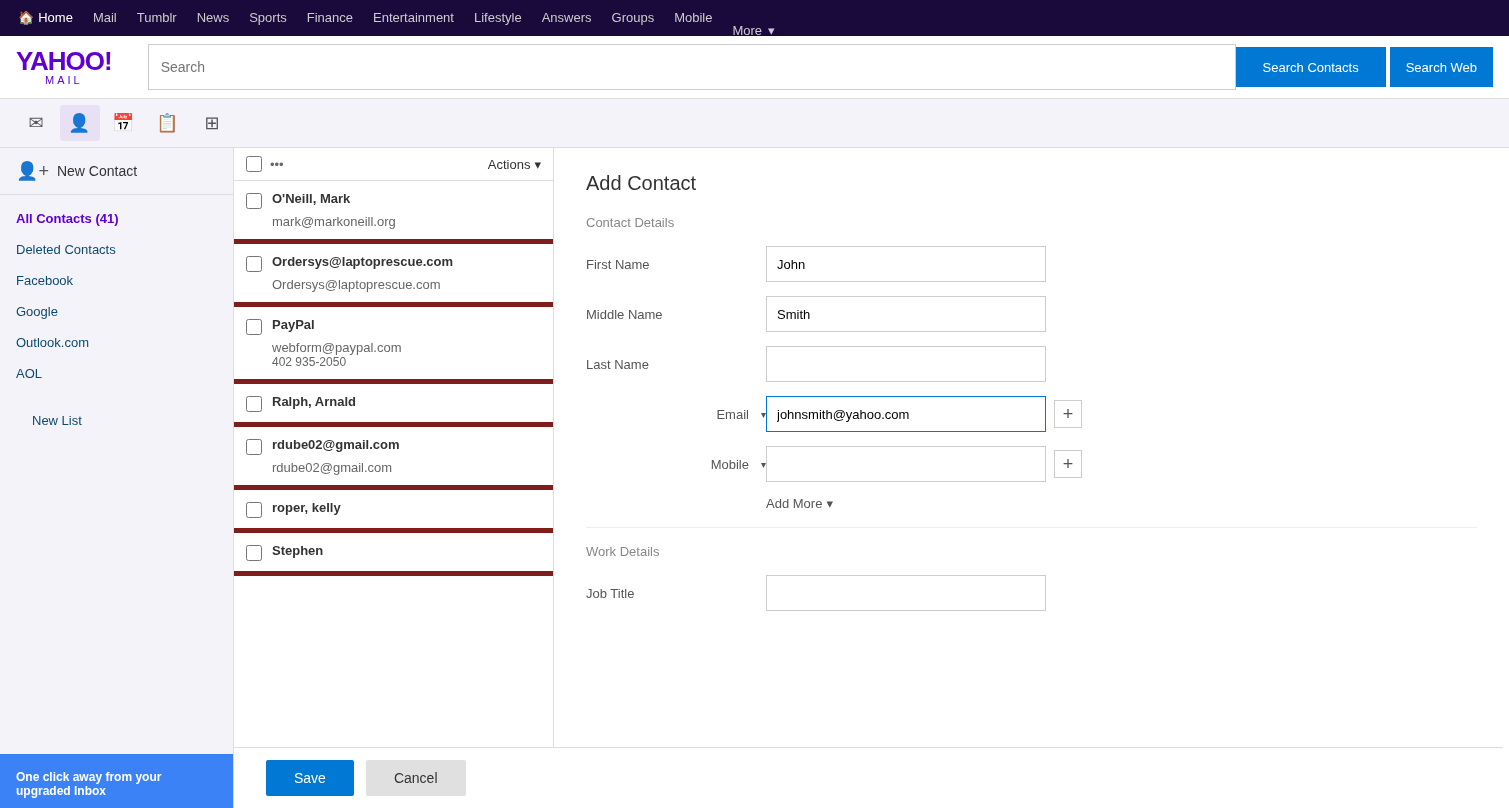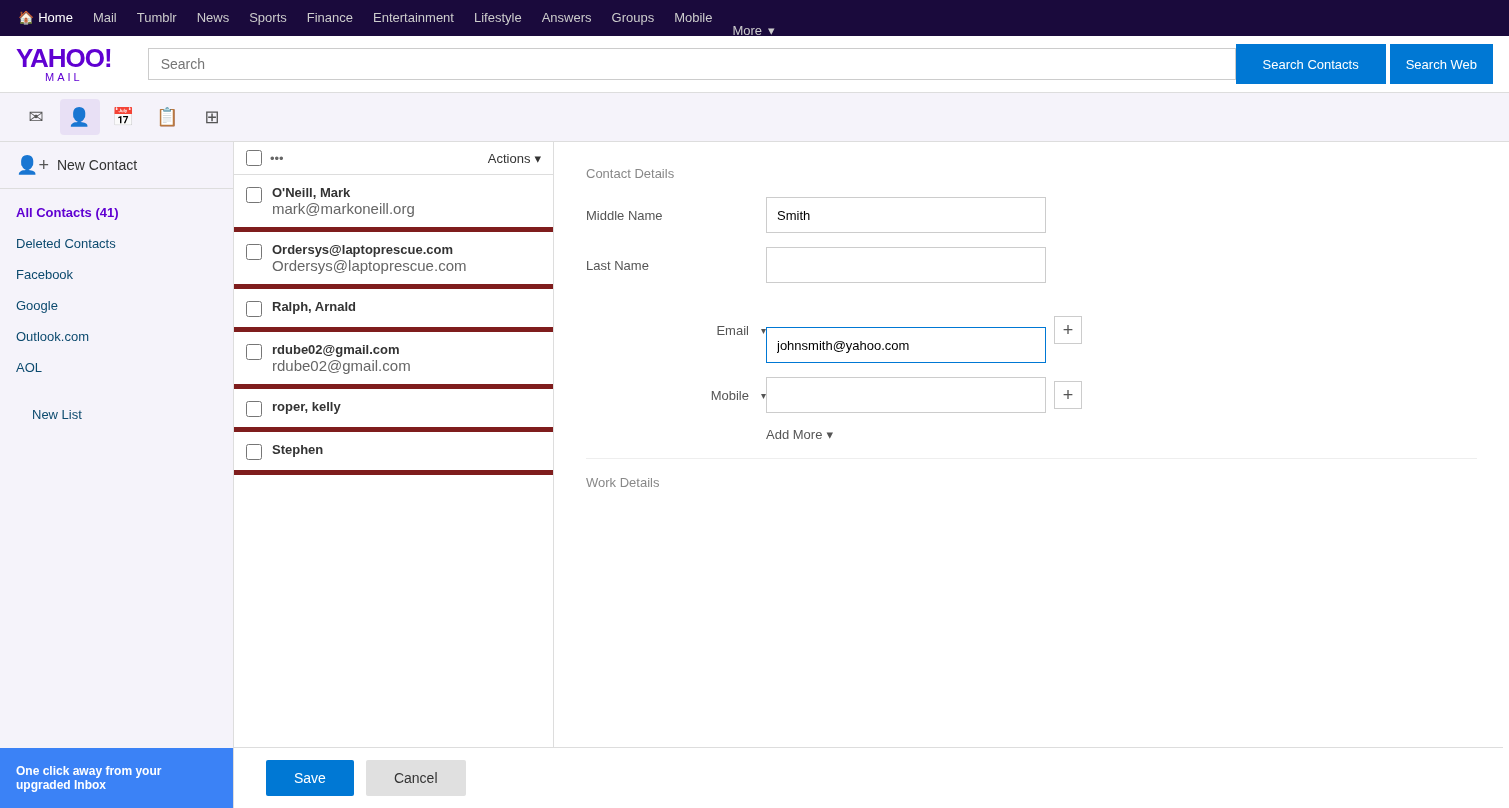--- a/index.html
+++ b/index.html
@@ -196,21 +196,21 @@
     .contact-item {
       display: flex;
       align-items: flex-start;
       padding: 10px 12px;
       border-bottom: 5px solid #7f1d1d;
       gap: 10px;
       cursor: pointer;
     }
     .contact-item input[type="checkbox"] { width: 16px; height: 16px; margin-top: 2px; }
     .contact-info .name { font-weight: bold; font-size: 13px; color: #333; }
-    .contact-info .email { font-size: 15px; color: #666; }
+    .contact-info .email { font-size: 13px; color: #666; margin-top: 8px; }
     .contact-info .phone { font-size: 12px; color: #666; }
 
     
     .add-contact-panel {
       flex: 1;
       background: #fff;
       overflow-y: auto;
       padding: 24px 32px;
     }
     .add-contact-title {
@@ -236,21 +236,21 @@
       flex-shrink: 0;
     }
     .form-input {
       width: 280px;
       height: 36px;
       border: 1px solid #ccc;
       padding: 0 10px;
       font-size: 13px;
       outline: none;
     }
-    .form-input.active-field { border-color: #0078d4; margin-top: 30px; }
+    .form-input.active-field { border-color: #0078d4; }
     .add-btn {
       margin-left: 8px;
       width: 28px;
       height: 28px;
       border: 1px solid #ccc;
       background: #fff;
       cursor: pointer;
       font-size: 18px;
       display: flex;
       align-items: center;
@@ -348,21 +348,21 @@
     <span>▾</span>
   </a>
 </nav>
 
 <header class="header">
   <div class="yahoo-logo">
     <span class="logo-text">YAHOO!</span>
     <span class="mail-text">MAIL</span>
   </div>
   <div class="search-bar">
-    <input type="text" class="form-input" style="width: 100%; border: 1px solid rgb(204, 204, 204); height: 32px;" placeholder="Search">
+    <input type="text" class="form-input" style="width: 100%; border: 1px solid rgb(204, 204, 204); height: 46px;" placeholder="Search">
     <button class="btn-search-contacts">Search Contacts</button>
     <button class="btn-search-web">Search Web</button>
   </div>
 </header>
 
 <div class="toolbar-icons">
   <button class="toolbar-icon-btn" title="Mail">✉</button>
   <button class="toolbar-icon-btn active" title="Contacts">👤</button>
   <button class="toolbar-icon-btn" title="Calendar">📅</button>
   <button class="toolbar-icon-btn" title="Notepad">📋</button>
@@ -409,20 +409,28 @@
     </div>
 
     <div class="contact-item">
       <input type="checkbox" style="">
       <div class="contact-info">
         <div class="name">Ordersys@laptoprescue.com</div>
         <div class="email">Ordersys@laptoprescue.com</div>
       </div>
     </div>
 
+    <div class="contact-item">
+      <input type="checkbox" style="">
+      <div class="contact-info">
+        <div class="name">PayPal</div>
+        <div class="email">webform@paypal.com</div>
+        <div class="phone">402 935-2050</div>
+      </div>
+    </div>
 
     <div class="contact-item">
       <input type="checkbox" style="">
       <div class="contact-info">
         <div class="name">Ralph, Arnald</div>
       </div>
     </div>
 
     <div class="contact-item">
       <input type="checkbox" style="">
@@ -441,23 +449,28 @@
 
     <div class="contact-item">
       <input type="checkbox" style="">
       <div class="contact-info">
         <div class="name">Stephen</div>
       </div>
     </div>
   </div>
 
   <div class="add-contact-panel">
+    <h2 class="add-contact-title">Add Contact</h2>
 
     <p class="section-label">Contact Details</p>
 
+    <div class="form-row">
+      <label class="form-label">First Name</label>
+      <input type="text" class="form-input" value="John" style="">
+    </div>
 
     <div class="form-row">
       <label class="form-label">Middle Name</label>
       <input type="text" class="form-input" value="Smith" style="">
     </div>
 
     <div class="form-row">
       <label class="form-label">Last Name</label>
       <input type="text" class="form-input" style="">
     </div>
@@ -484,20 +497,24 @@
       <button class="add-more-btn">
         <span>Add More</span>
         <span>▾</span>
       </button>
     </div>
 
     <hr class="section-divider">
 
     <p class="section-label">Work Details</p>
 
+    <div class="form-row">
+      <label class="form-label">Job Title</label>
+      <input type="text" class="form-input" style="">
+    </div>
 
     <div style="height:60px;"></div>
   </div>
 </div>
 
 <div class="form-actions">
   <button class="btn-save">Save</button>
   <button class="btn-cancel">Cancel</button>
 </div>
 

